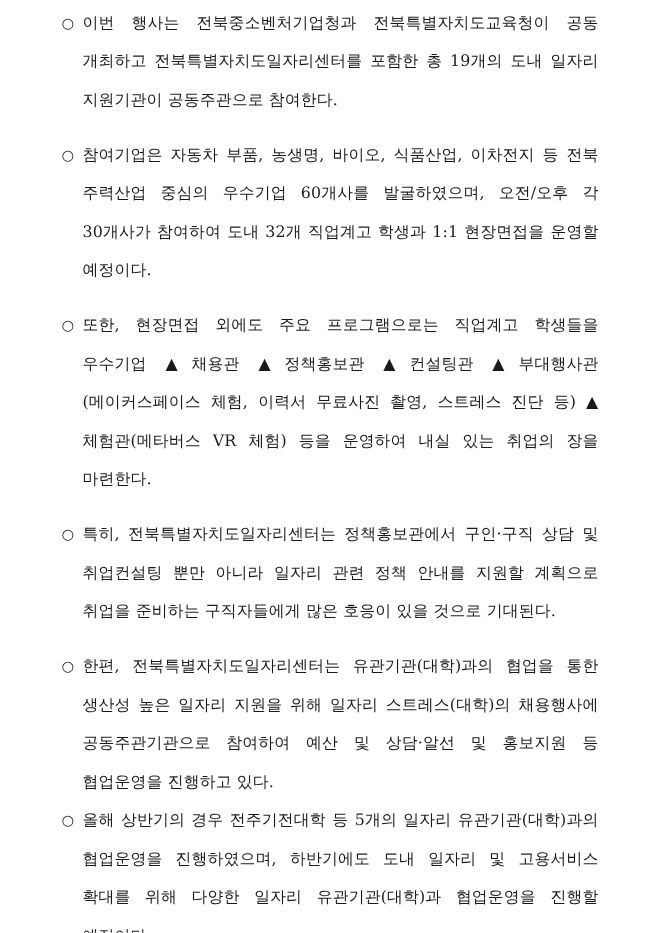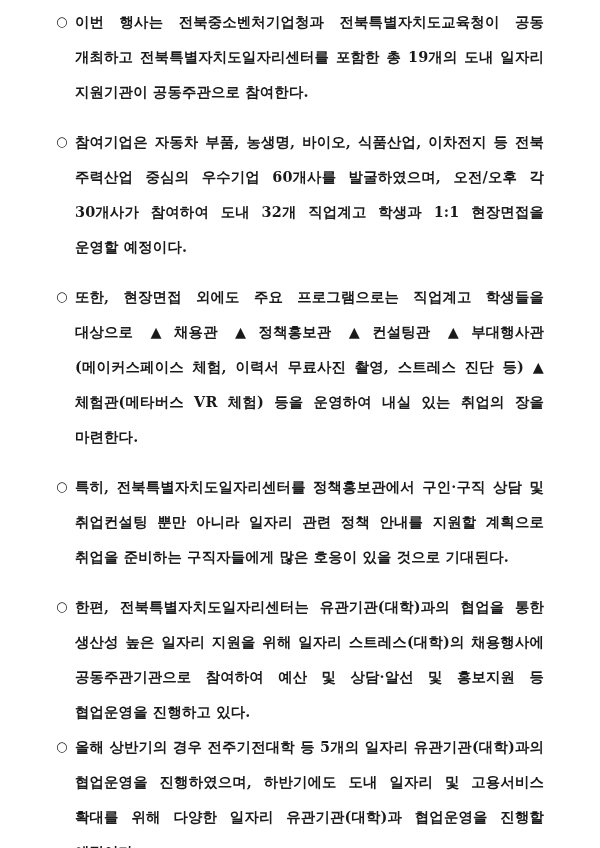--- a/index.html
+++ b/index.html
@@ -58,47 +58,46 @@
     color: #1a1a1a;
     font-family: "DejaVu Sans", "Liberation Sans", sans-serif;
   }
   .para-text {
     display: block;
   }
   
   .para-text {
     text-align: justify;
     text-align-last: left;
-    font-weight: bold;
   }
 </style>
 </head>
 <body>
 
 <div class="page">
   <div class="body-column">
 
     <p class="para">
       <span class="bullet">○</span>
       <span class="para-text">이번 행사는 전북중소벤처기업청과 전북특별자치도교육청이 공동 개최하고 전북특별자치도일자리센터를 포함한 총 19개의 도내 일자리 지원기관이 공동주관으로 참여한다.</span>
     </p>
 
     <p class="para gap-before">
       <span class="bullet">○</span>
       <span class="para-text">참여기업은 자동차 부품, 농생명, 바이오, 식품산업, 이차전지 등 전북 주력산업 중심의 우수기업 60개사를 발굴하였으며, 오전/오후 각 30개사가 참여하여 도내 32개 직업계고 학생과 1:1 현장면접을 운영할 예정이다.</span>
     </p>
 
     <p class="para gap-before">
       <span class="bullet">○</span>
-      <span class="para-text">또한, 현장면접 외에도 주요 프로그램으로는 직업계고 학생들을 대상으로 ▲채용관 ▲정책홍보관 ▲컨설팅관 ▲부대행사관(메이커스페이스 체험, 이력서 무료사진 촬영, 스트레스 진단 등) ▲체험관(메타버스 VR 체험) 등을 운영하여 내실 있는 취업의 장을 마련한다.</span>
+      <span class="para-text">또한, 현장면접 외에도 주요 프로그램으로는 직업계고 학생들을 우수기업 ▲채용관 ▲정책홍보관 ▲컨설팅관 ▲부대행사관(메이커스페이스 체험, 이력서 무료사진 촬영, 스트레스 진단 등) ▲체험관(메타버스 VR 체험) 등을 운영하여 내실 있는 취업의 장을 마련한다.</span>
     </p>
 
     <p class="para gap-before">
       <span class="bullet">○</span>
-      <span class="para-text">특히, 전북특별자치도일자리센터를 정책홍보관에서 구인·구직 상담 및 취업컨설팅 뿐만 아니라 일자리 관련 정책 안내를 지원할 계획으로 취업을 준비하는 구직자들에게 많은 호응이 있을 것으로 기대된다.</span>
+      <span class="para-text">특히, 전북특별자치도일자리센터는 정책홍보관에서 구인·구직 상담 및 취업컨설팅 뿐만 아니라 일자리 관련 정책 안내를 지원할 계획으로 취업을 준비하는 구직자들에게 많은 호응이 있을 것으로 기대된다.</span>
     </p>
 
     <p class="para gap-before">
       <span class="bullet">○</span>
       <span class="para-text">한편, 전북특별자치도일자리센터는 유관기관(대학)과의 협업을 통한 생산성 높은 일자리 지원을 위해 일자리 스트레스(대학)의 채용행사에 공동주관기관으로 참여하여 예산 및 상담·알선 및 홍보지원 등 협업운영을 진행하고 있다.</span>
     </p>
 
     <p class="para gap-none">
       <span class="bullet">○</span>
       <span class="para-text">올해 상반기의 경우 전주기전대학 등 5개의 일자리 유관기관(대학)과의 협업운영을 진행하였으며, 하반기에도 도내 일자리 및 고용서비스 확대를 위해 다양한 일자리 유관기관(대학)과 협업운영을 진행할 예정이다.</span>

